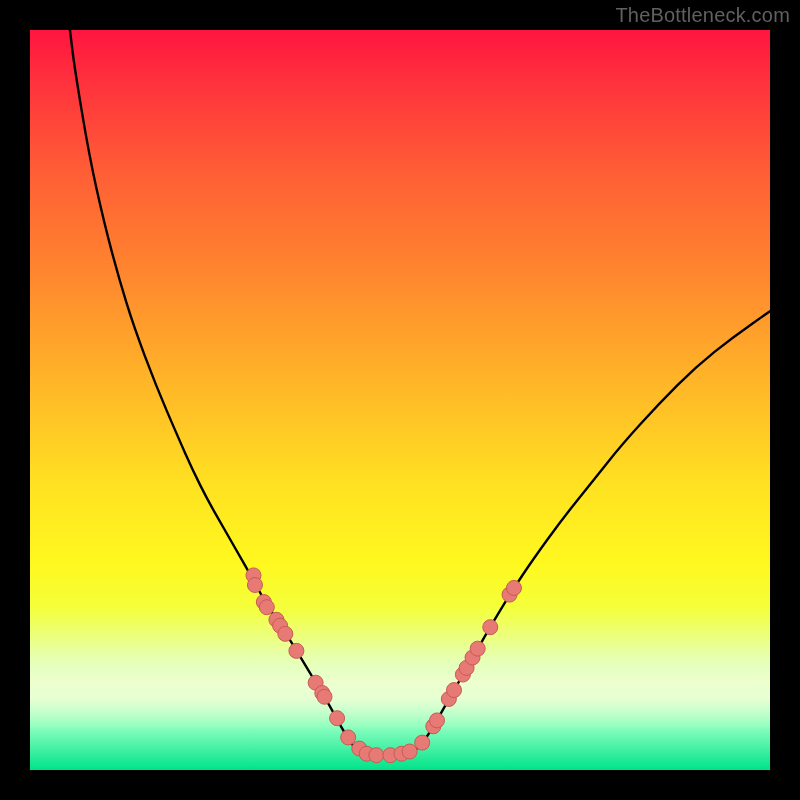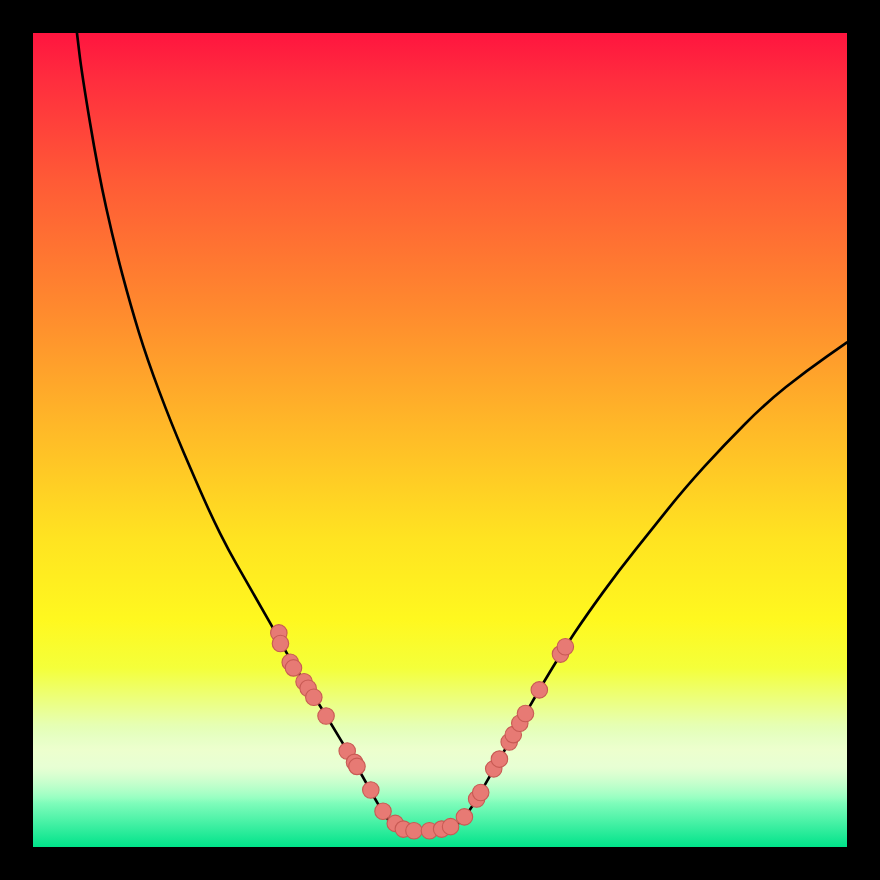--- a/index.html
+++ b/index.html
@@ -110,13 +110,14 @@
         <circle cx="432.90" cy="644.54" r="7.5" fill="#e77a74" stroke="#c85a54" stroke-width="1"></circle>
         <circle cx="436.60" cy="637.88" r="7.5" fill="#e77a74" stroke="#c85a54" stroke-width="1"></circle>
         <circle cx="442.52" cy="627.52" r="7.5" fill="#e77a74" stroke="#c85a54" stroke-width="1"></circle>
         <circle cx="447.70" cy="618.64" r="7.5" fill="#e77a74" stroke="#c85a54" stroke-width="1"></circle>
         <circle cx="460.28" cy="597.18" r="7.5" fill="#e77a74" stroke="#c85a54" stroke-width="1"></circle>
         <circle cx="479.52" cy="564.62" r="7.5" fill="#e77a74" stroke="#c85a54" stroke-width="1"></circle>
         <circle cx="483.96" cy="557.96" r="7.5" fill="#e77a74" stroke="#c85a54" stroke-width="1"></circle>
       </g>
   </svg>
 
+  <div class="watermark">TheBottleneck.com</div>
 </div>
 
 </body></html>

